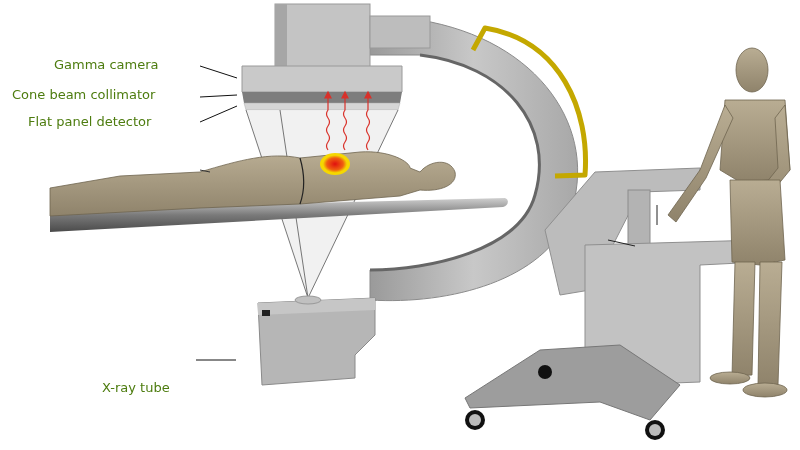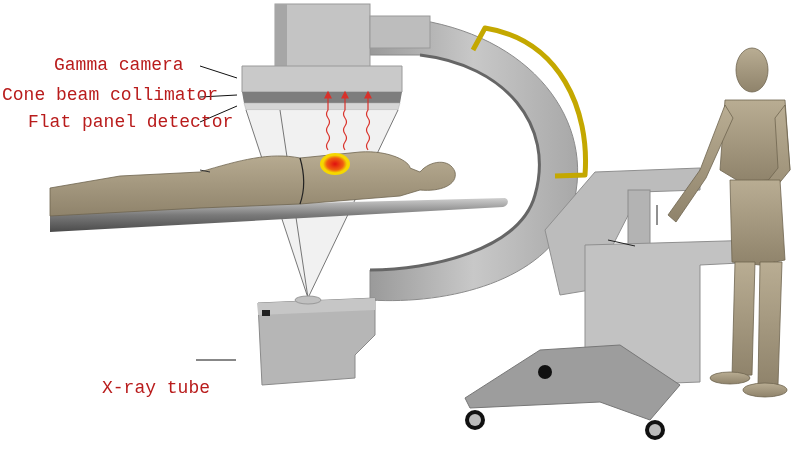--- a/index.html
+++ b/index.html
@@ -1,18 +1,18 @@
 <!DOCTYPE html>
 <html><head>
 <meta charset="utf-8">
 <style>
   html, body { margin:0; padding:0; background:#ffffff; }
   body { width:800px; height:450px; position:relative; overflow:hidden; font-family:"DejaVu Sans", sans-serif; }
   #scene { position:absolute; left:0; top:0; width:800px; height:450px; }
-  .label { position:absolute; font-size:18px; color:#b91c1c; white-space:nowrap; line-height:16px;font-family:Liberation Mono, monospace; }
+  .label { position:absolute; font-size:13px; color:#4d7c0f; white-space:nowrap; line-height:16px; }
 </style>
 </head>
 <body>
 
 <svg id="scene" viewBox="0 0 800 450">
   <defs>
     <linearGradient id="armGrad" x1="0" y1="0" x2="1" y2="0">
       <stop offset="0" stop-color="#9a9a9a"></stop>
       <stop offset="0.5" stop-color="#c8c8c8"></stop>
       <stop offset="1" stop-color="#a8a8a8"></stop>
@@ -114,15 +114,15 @@
 
   <g stroke="#111" stroke-width="1">
     <line x1="200" y1="66" x2="237" y2="78"></line>
     <line x1="200" y1="97" x2="237" y2="95"></line>
     <line x1="200" y1="122" x2="237" y2="106"></line>
     <line x1="196" y1="360" x2="236" y2="360"></line>
   </g>
 </svg>
 
 <div class="label" style="left:54px; top:57px;">Gamma camera</div>
-<div class="label" style="left:2px; top:87px;">Cone beam collimator</div>
+<div class="label" style="left:12px; top:87px;">Cone beam collimator</div>
 <div class="label" style="left:28px; top:114px;text-align:right;">Flat panel detector</div>
 <div class="label" style="left:102px; top:352px;margin-top:28px;">X-ray tube</div>
 
 </body></html>

